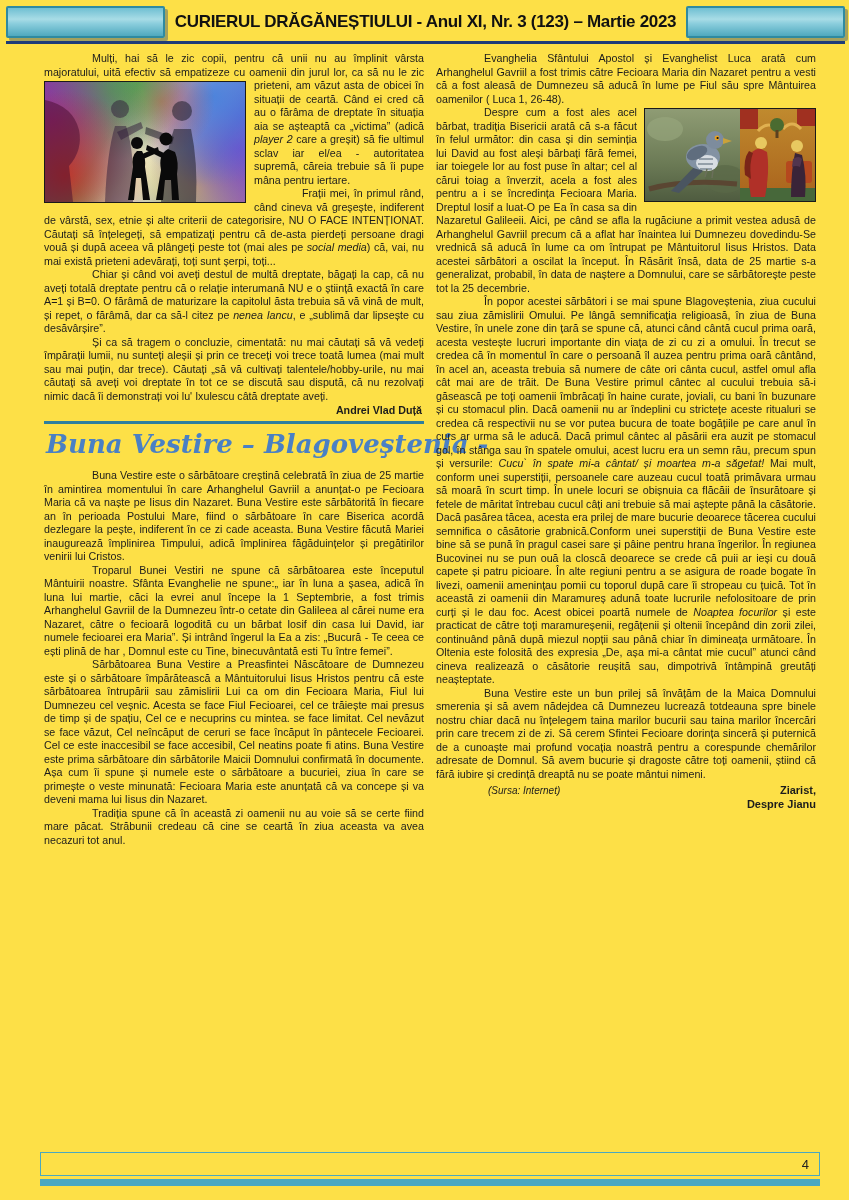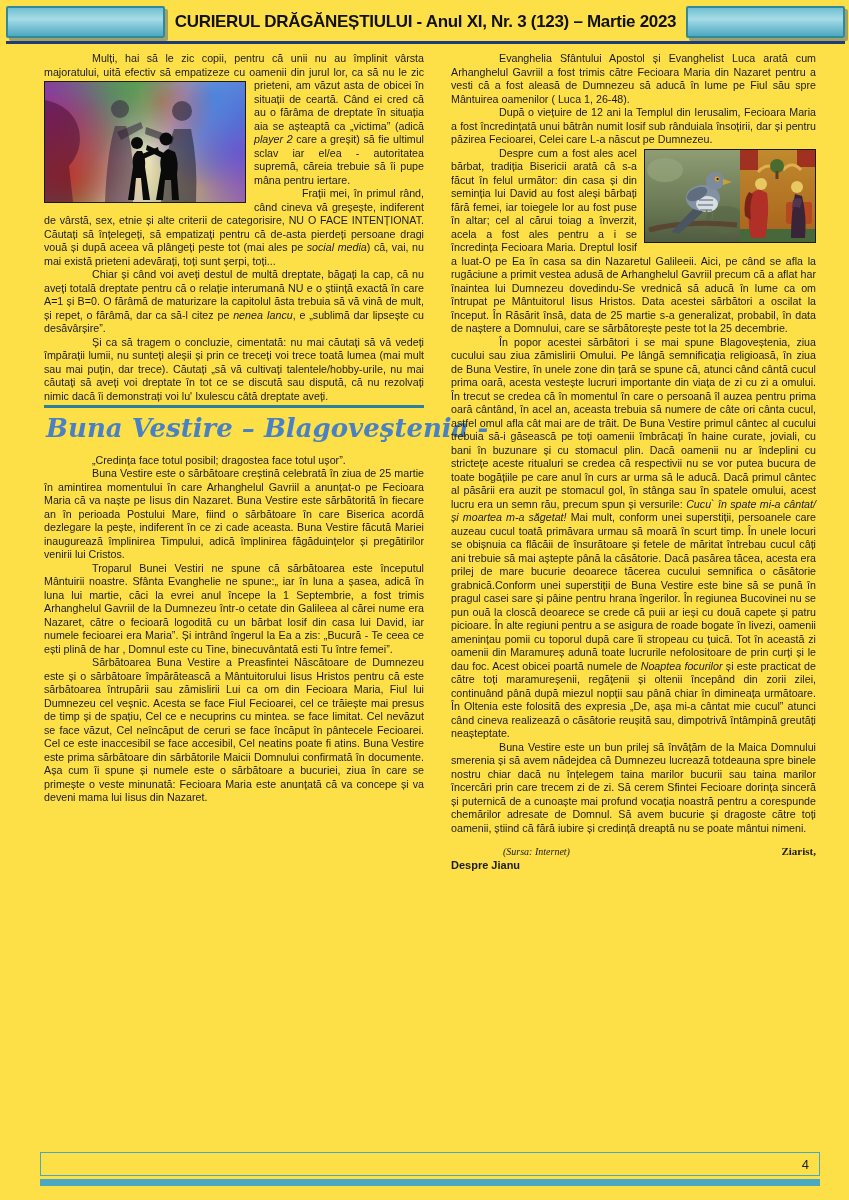--- a/index.html
+++ b/index.html
@@ -13,34 +13,34 @@
     width:155px;height:28px;border:2px solid #2f8aa1;border-radius:2px;
     background:linear-gradient(180deg,#6fbfd2 0%,#a8dce6 40%,#8ccedd 55%,#4fa9bf 100%);
     box-shadow:3px 3px 0 rgba(90,110,115,0.55);
   }
   .head-title{
     flex:1;text-align:center;font-weight:bold;font-size:17px;letter-spacing:-0.3px;
     color:#111;white-space:nowrap;
   }
   .head-rule{position:absolute;top:41px;left:6px;right:4px;height:3px;background:#1e3c78;}
   
-  .content{position:absolute;top:52px;left:44px;width:772px;display:flex;gap:27px;}
+  .content{position:absolute;top:52px;left:44px;width:772px;display:flex;gap:12px;}
   .col{width:380px;font-size:10.7px;line-height:13.5px;text-align:justify;}
   .para{text-indent:48px;margin:0;}
   .seg-i{font-style:italic;}
   .author-line{text-align:right;font-weight:bold;margin:1px 2px 3px 0;}
   .teal-rule{height:3px;background:#2e7f9e;margin:2px 0 4px 0;border:0;}
   .section-heading{
     font-family:"DejaVu Serif", serif;font-style:italic;font-weight:bold;
     font-size:26px;line-height:1.25;color:#4a80c4;margin:3px 0 9px 2px;
     text-indent:0;white-space:nowrap;
   }
-  .sig-row{display:flex;justify-content:space-between;align-items:baseline;margin-top:10px;font-family:Liberation Serif, serif;}
+  .sig-row{display:flex;justify-content:space-between;align-items:baseline;margin-top:3px;}
   .source-note{font-style:italic;font-size:10px;margin-left:52px;}
-  .sig-name{font-weight:bold;font-size:11px;text-align:left;}
+  .sig-name{font-weight:bold;font-size:11px;text-align:right;}
   
   .photo-argument{
     float:left;width:200px;height:120px;margin:2px 8px 2px 0;border:1px solid #1a1a1a;
     background:
       radial-gradient(circle at 10% 78%, rgba(205,45,30,.85), transparent 42%),
       radial-gradient(circle at 4% 32%, rgba(150,40,160,.85), transparent 45%),
       radial-gradient(circle at 33% 8%, rgba(70,175,70,.85), transparent 40%),
       radial-gradient(circle at 58% 16%, rgba(215,65,45,.6), transparent 35%),
       radial-gradient(circle at 84% 12%, rgba(70,130,220,.9), transparent 45%),
       radial-gradient(circle at 97% 55%, rgba(115,60,205,.85), transparent 45%),
@@ -106,35 +106,35 @@
             </g>
           </svg>
         </span>
         <span><span>jurul lor, ca să nu le zic prieteni, am văzut asta de obicei în situații de ceartă. Când ei cred că au o fărâma de dreptate în situația aia se așteaptă ca „victima” (adică </span><span class="seg-i">player 2</span><span> care a greșit) să fie ultimul sclav iar el/ea - autoritatea supremă, căreia trebuie să îi pupe mâna pentru iertare.</span></span>
       </div>
 
       <div class="para"><span>Frații mei, în primul rând, când cineva vă greșește, indiferent de vârstă, sex, etnie și alte criterii de categorisire, NU O FACE INTENȚIONAT. Căutați să înțelegeți, să empatizați pentru că de-asta pierdeți persoane dragi vouă și după aceea vă plângeți peste tot (mai ales pe </span><span class="seg-i">social media</span><span>) că, vai, nu mai există prieteni adevărați, toți sunt șerpi, toți...</span></div>
       <div class="para"><span>Chiar și când voi aveți destul de multă dreptate, băgați la cap, că nu aveți totală dreptate pentru că o relație interumană NU e o știință exactă în care A=1 și B=0. O fărâmă de maturizare la capitolul ăsta trebuia să vă vină de mult, și repet, o fărâmă, dar ca să-l citez pe </span><span class="seg-i">nenea Iancu</span><span>, e „sublimă dar lipsește cu desăvârșire”.</span></div>
       <div class="para">Și ca să tragem o concluzie, cimentată: nu mai căutați să vă vedeți împărații lumii, nu sunteți aleșii și prin ce treceți voi trece toată lumea (mai mult sau mai puțin, dar trece). Căutați „să vă cultivați talentele/hobby-urile, nu mai căutați să aveți voi dreptate în tot ce se discută sau dispută, că nu rezolvați nimic dacă îi demonstrați voi lu' Ixulescu câtă dreptate aveți.</div>
 
+      <div class="author-line">Andrei Vlad Duță</div>
 
       <hr class="teal-rule">
 
       <div class="section-heading">Buna Vestire – Blagoveştenia -</div>
 
-      <div class="para">„Credința face totul posibil; dragostea face totul ușor”.</div>
       <div class="para">Buna Vestire este o sărbătoare creștină celebrată în ziua de 25 martie în amintirea momentului în care Arhanghelul Gavriil a anunțat-o pe Fecioara Maria că va naște pe Iisus din Nazaret. Buna Vestire este sărbătorită în fiecare an în perioada Postului Mare, fiind o sărbătoare în care Biserica acordă dezlegare la pește, indiferent în ce zi cade aceasta. Buna Vestire făcută Mariei inaugurează împlinirea Timpului, adică împlinirea făgăduințelor și pregătirilor venirii lui Cristos.</div>
       <div class="para">Troparul Bunei Vestiri ne spune că sărbătoarea este începutul Mântuirii noastre. Sfânta Evanghelie ne spune:„ iar în luna a șasea, adică în luna lui martie, căci la evrei anul începe la 1 Septembrie, a fost trimis Arhanghelul Gavriil de la Dumnezeu într-o cetate din Galileea al cărei nume era Nazaret, către o fecioară logodită cu un bărbat Iosif din casa lui David, iar numele fecioarei era Maria”. Și intrând îngerul la Ea a zis: „Bucură - Te ceea ce ești plină de har , Domnul este cu Tine, binecuvântată esti Tu între femei”.</div>
       <div class="para">Sărbătoarea Buna Vestire a Preasfintei Născătoare de Dumnezeu este și o sărbătoare împărătească a Mântuitorului Iisus Hristos pentru că este sărbătoarea întrupării sau zămislirii Lui ca om din Fecioara Maria, Fiul lui Dumnezeu cel veșnic. Acesta  se face Fiul Fecioarei, cel ce trăiește mai presus de timp și de spațiu, Cel ce e necuprins cu  mintea. se face limitat. Cel nevăzut se face văzut, Cel neîncăput de ceruri se face încăput în pântecele Fecioarei. Cel ce este inaccesibil se face accesibil, Cel neatins poate fi atins. Buna Vestire este prima sărbătoare din sărbătorile Maicii Domnului confirmată în documente. Așa cum îi spune și numele este o sărbătoare a bucuriei, ziua în care se primește o veste minunată: Fecioara Maria este anunțată că va concepe și va deveni mama lui Iisus din Nazaret.</div>
+      <div class="para">Tradiția spune că în această zi oamenii nu au voie să se certe fiind mare păcat. Străbunii credeau că cine se ceartă  în ziua aceasta va avea necazuri tot anul.</div>
     </div>
 
     <div class="col">
 
       <div class="para">Evanghelia Sfântului Apostol și Evanghelist Luca arată cum Arhanghelul Gavriil a fost trimis către Fecioara Maria din Nazaret pentru a vesti că a fost aleasă de Dumnezeu să aducă în lume pe Fiul său spre Mântuirea oamenilor ( Luca 1, 26-48).</div>
-      <div class="para">După o viețuire de 12 ani la Templul din  Ierusalim, Fecioara Maria a fost încredințată unui bătrân  numit Iosif sub rânduiala însoțirii, dar și pentru păzirea Fecioarei, Celei care L-a născut pe Dumnezeu.</div>
 
       <div class="para">
         <span class="photo-cuckoo">
           <svg viewBox="0 0 170 92">
             <defs>
               <linearGradient id="bg1" x1="0" y1="0" x2="0" y2="1">
                 <stop offset="0" stop-color="#8f9c74"></stop>
                 <stop offset="0.6" stop-color="#6b7a55"></stop>
                 <stop offset="1" stop-color="#4f5c40"></stop>
               </linearGradient>

